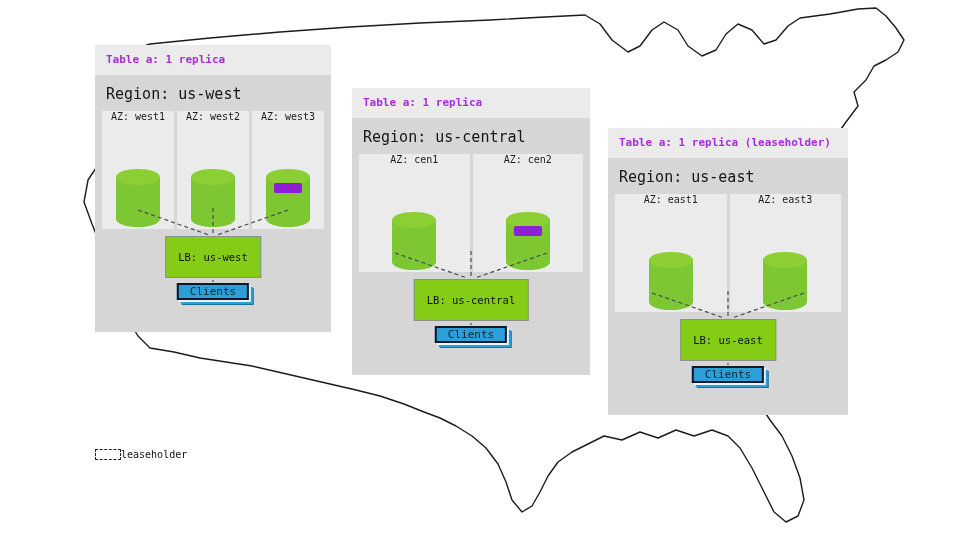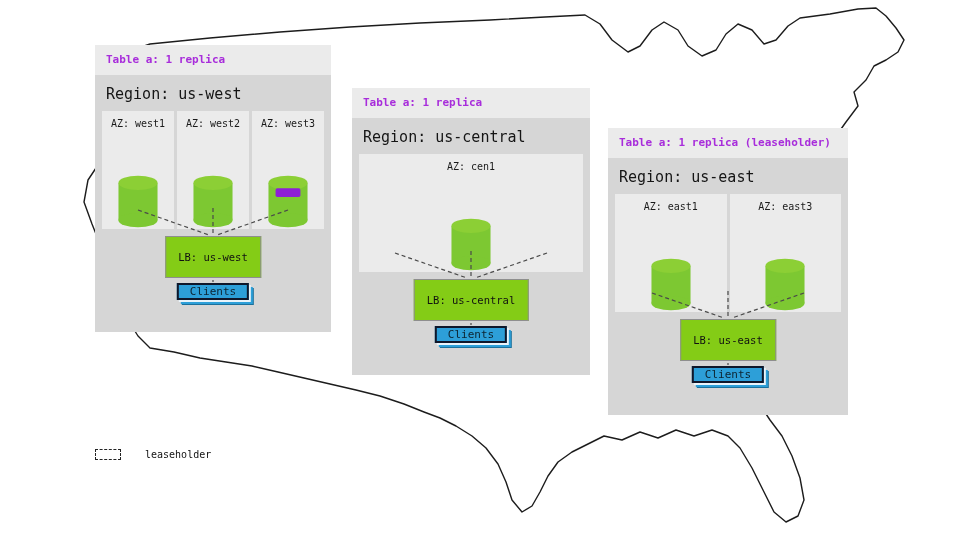--- a/index.html
+++ b/index.html
@@ -11,36 +11,36 @@
   }
   #map-layer{position:absolute;left:0;top:0;width:960px;height:540px;z-index:0;}
   .panel{position:absolute;background:#d6d6d6;z-index:2;}
   .panel-title{
     position:absolute;top:0;left:0;right:0;height:30px;background:#ebebeb;
     color:#a82ddb;font-size:11px;line-height:30px;padding-left:11px;
     white-space:nowrap;overflow:hidden;font-weight:bold;
   }
   .region-label{position:absolute;top:40px;left:11px;font-size:15px;color:#151515;white-space:nowrap;}
   .az-row{position:absolute;top:66px;left:7px;right:7px;height:118px;display:flex;gap:3px;}
-  .az-cell{flex:1;background:#ebebeb;display:flex;flex-direction:column;align-items:center;padding-top:7px;box-sizing:border-box;gap:36px;}
+  .az-cell{flex:1;background:#ebebeb;display:flex;flex-direction:column;align-items:center;box-sizing:border-box;gap:36px;}
   .az-label{font-size:10px;color:#1a1a1a;margin-bottom:9px;white-space:nowrap;}
   .cyl-svg{display:block;}
   .connectors{position:absolute;left:0;top:0;pointer-events:none;}
   .lb-box{
     position:absolute;top:191px;left:50%;transform:translateX(-50%);
     background:#84cc16;border:1px solid #8e8e8e;font-size:10.5px;
     padding:14px 12px;white-space:nowrap;
   }
   .clients-box{
     position:absolute;top:238px;left:50%;transform:translateX(-50%);
     background:#2d9fd8;border:2px solid #0f172a;color:#0d2330;
     font-size:11px;padding:0 11px;white-space:nowrap;
     box-shadow:2px 2px 0 0 #e9f4fb, 4px 4px 0 0 #2d9fd8, 5px 5px 0 0 #1b719c;
   }
-  .legend{position:absolute;left:95px;top:449px;z-index:2;display:flex;align-items:flex-start;gap:24px;}
+  .legend{position:absolute;left:95px;top:449px;z-index:2;display:flex;align-items:flex-start;gap:0;}
   .legend-swatch{width:24px;height:9px;border:1.6px dashed #222;background:#fff;display:inline-block;}
   .legend-label{font-size:10px;color:#111;}
 </style>
 </head>
 <body>
 
 <svg width="0" height="0" style="position:absolute" aria-hidden="true">
   <defs>
     <g id="cyl-shape">
       <rect x="1" y="10" width="44" height="42" fill="#7dc832"></rect>
@@ -101,20 +101,27 @@
 <div class="panel" style="left:352px;top:88px;width:238px;height:287px;">
   <div class="panel-title">Table a: 1 replica</div>
   <div class="region-label">Region: us-central</div>
   <div class="az-row">
     <div class="az-cell">
       <div class="az-label">AZ: cen1</div>
       <svg class="cyl-svg" width="46" height="62" viewBox="0 0 46 62">
           <use href="#cyl-shape"></use>
         </svg>
     </div>
+    <div class="az-cell">
+      <div class="az-label">AZ: cen2</div>
+      <svg class="cyl-svg" width="46" height="62" viewBox="0 0 46 62">
+        <use href="#cyl-shape"></use>
+        <rect x="9" y="16" width="28" height="10" rx="2" fill="#8e1fd6"></rect>
+      </svg>
+    </div>
   </div>
   <svg class="connectors" width="238" height="287" viewBox="0 0 238 287">
     <g stroke="#4a4a4a" stroke-width="1.2" stroke-dasharray="4 3">
       <line x1="43" y1="165" x2="115" y2="190"></line>
       <line x1="119" y1="163" x2="119" y2="190"></line>
       <line x1="195" y1="165" x2="123" y2="190"></line>
       <line x1="119" y1="214" x2="119" y2="237"></line>
     </g>
   </svg>
   <div class="lb-box">LB: us-central</div>

